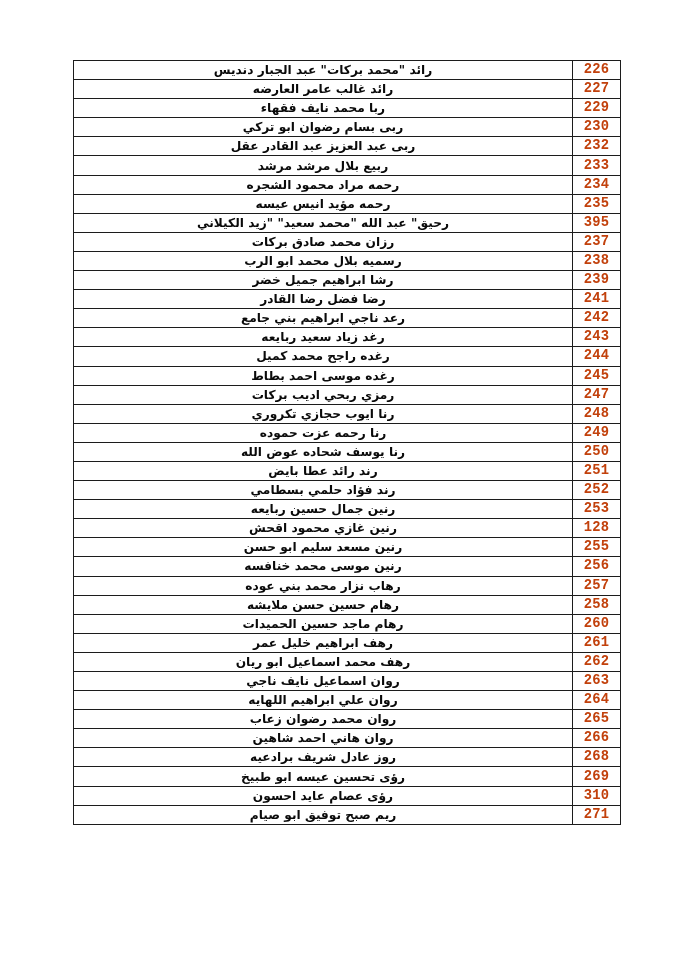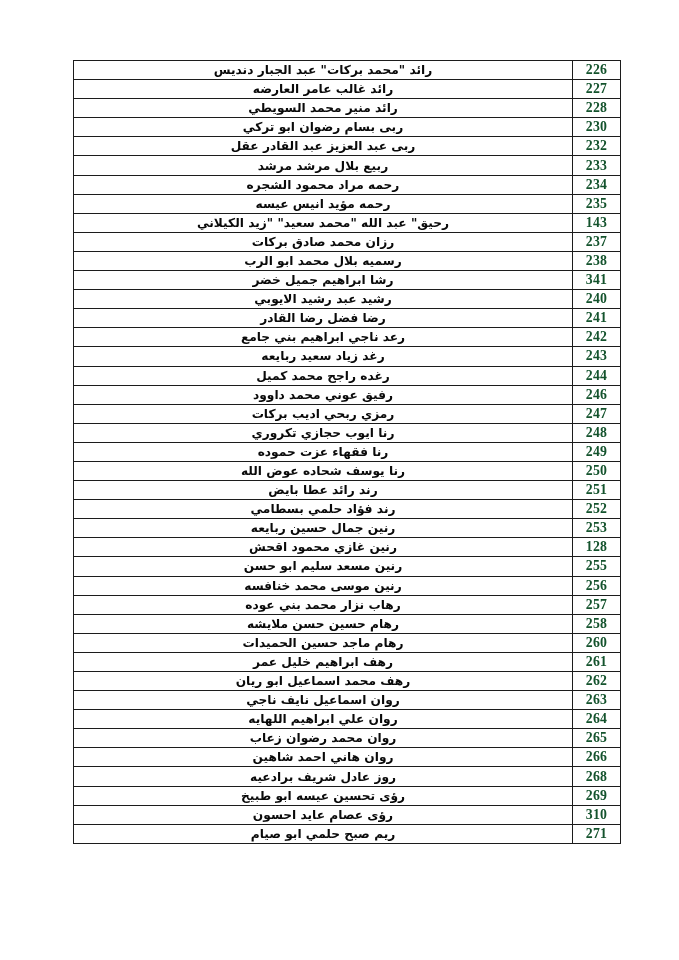--- a/index.html
+++ b/index.html
@@ -35,25 +35,25 @@
     direction: rtl;
     text-align: center;
     font-family: "DejaVu Sans", sans-serif;
     font-weight: bold;
     font-size: 12.2px;
     line-height: 18px;
     color: #0a0a0a;
   }
   td.num-cell {
     text-align: center;
-    font-family: Liberation Serif, serif;
+    font-family: Liberation Mono, monospace;
     font-weight: bold;
     font-size: 13.8px;
     line-height: 18px;
-    color: #14532d;
+    color: #c2410c;
     letter-spacing: 0.3px;
   }
   col.name-col { width: 499px; }
   col.num-col  { width: 48px; }
 </style>
 </head>
 <body>
 
 <div class="page">
   <table class="results">
@@ -64,22 +64,22 @@
     <tbody>
         <tr>
           <td class="name-cell">رائد "محمد بركات" عبد الجبار دنديس</td>
           <td class="num-cell">226</td>
         </tr>
         <tr>
           <td class="name-cell">رائد غالب عامر العارضه</td>
           <td class="num-cell">227</td>
         </tr>
         <tr>
-          <td class="name-cell">رائد منير محمد السويطي</td>
-          <td class="num-cell">228</td>
+          <td class="name-cell">ربا محمد نايف فقهاء</td>
+          <td class="num-cell">229</td>
         </tr>
         <tr>
           <td class="name-cell">ربى بسام رضوان ابو تركي</td>
           <td class="num-cell">230</td>
         </tr>
         <tr>
           <td class="name-cell">ربى عبد العزيز عبد القادر عقل</td>
           <td class="num-cell">232</td>
         </tr>
         <tr>
@@ -89,68 +89,64 @@
         <tr>
           <td class="name-cell">رحمه مراد محمود الشجره</td>
           <td class="num-cell">234</td>
         </tr>
         <tr>
           <td class="name-cell">رحمه مؤيد انيس عيسه</td>
           <td class="num-cell">235</td>
         </tr>
         <tr>
           <td class="name-cell">رحيق" عبد الله "محمد سعيد" "زيد الكيلاني</td>
-          <td class="num-cell">143</td>
+          <td class="num-cell">395</td>
         </tr>
         <tr>
           <td class="name-cell">رزان محمد صادق بركات</td>
           <td class="num-cell">237</td>
         </tr>
         <tr>
           <td class="name-cell">رسميه بلال محمد ابو الرب</td>
           <td class="num-cell">238</td>
         </tr>
         <tr>
           <td class="name-cell">رشا ابراهيم جميل خضر</td>
-          <td class="num-cell">341</td>
-        </tr>
-        <tr>
-          <td class="name-cell">رشيد عبد رشيد الايوبي</td>
-          <td class="num-cell">240</td>
+          <td class="num-cell">239</td>
         </tr>
         <tr>
           <td class="name-cell">رضا فضل رضا القادر</td>
           <td class="num-cell">241</td>
         </tr>
         <tr>
           <td class="name-cell">رعد ناجي ابراهيم بني جامع</td>
           <td class="num-cell">242</td>
         </tr>
         <tr>
           <td class="name-cell">رغد زياد سعيد ربايعه</td>
           <td class="num-cell">243</td>
         </tr>
         <tr>
           <td class="name-cell">رغده راجح محمد كميل</td>
           <td class="num-cell">244</td>
         </tr>
         <tr>
-          <td class="name-cell">رفيق عوني محمد داوود</td>
-          <td class="num-cell">246</td>
+          <td class="name-cell">رغده موسى احمد بطاط</td>
+          <td class="num-cell">245</td>
         </tr>
         <tr>
           <td class="name-cell">رمزي ربحي اديب بركات</td>
           <td class="num-cell">247</td>
         </tr>
         <tr>
           <td class="name-cell">رنا ايوب حجازي تكروري</td>
           <td class="num-cell">248</td>
         </tr>
         <tr>
-          <td class="name-cell">رنا فقهاء عزت حموده</td>
+          <td class="name-cell">رنا رحمه عزت حموده</td>
           <td class="num-cell">249</td>
         </tr>
         <tr>
           <td class="name-cell">رنا يوسف شحاده عوض الله</td>
           <td class="num-cell">250</td>
         </tr>
         <tr>
           <td class="name-cell">رند رائد عطا بايض</td>
           <td class="num-cell">251</td>
         </tr>
@@ -216,18 +212,18 @@
         </tr>
         <tr>
           <td class="name-cell">رؤى تحسين عيسه ابو طبيخ</td>
           <td class="num-cell">269</td>
         </tr>
         <tr>
           <td class="name-cell">رؤى عصام عايد احسون</td>
           <td class="num-cell">310</td>
         </tr>
         <tr>
-          <td class="name-cell">ريم صبح حلمي ابو صيام</td>
+          <td class="name-cell">ريم صبح توفيق ابو صيام</td>
           <td class="num-cell">271</td>
         </tr>
       </tbody>
   </table>
 </div>
 
 </body></html>

